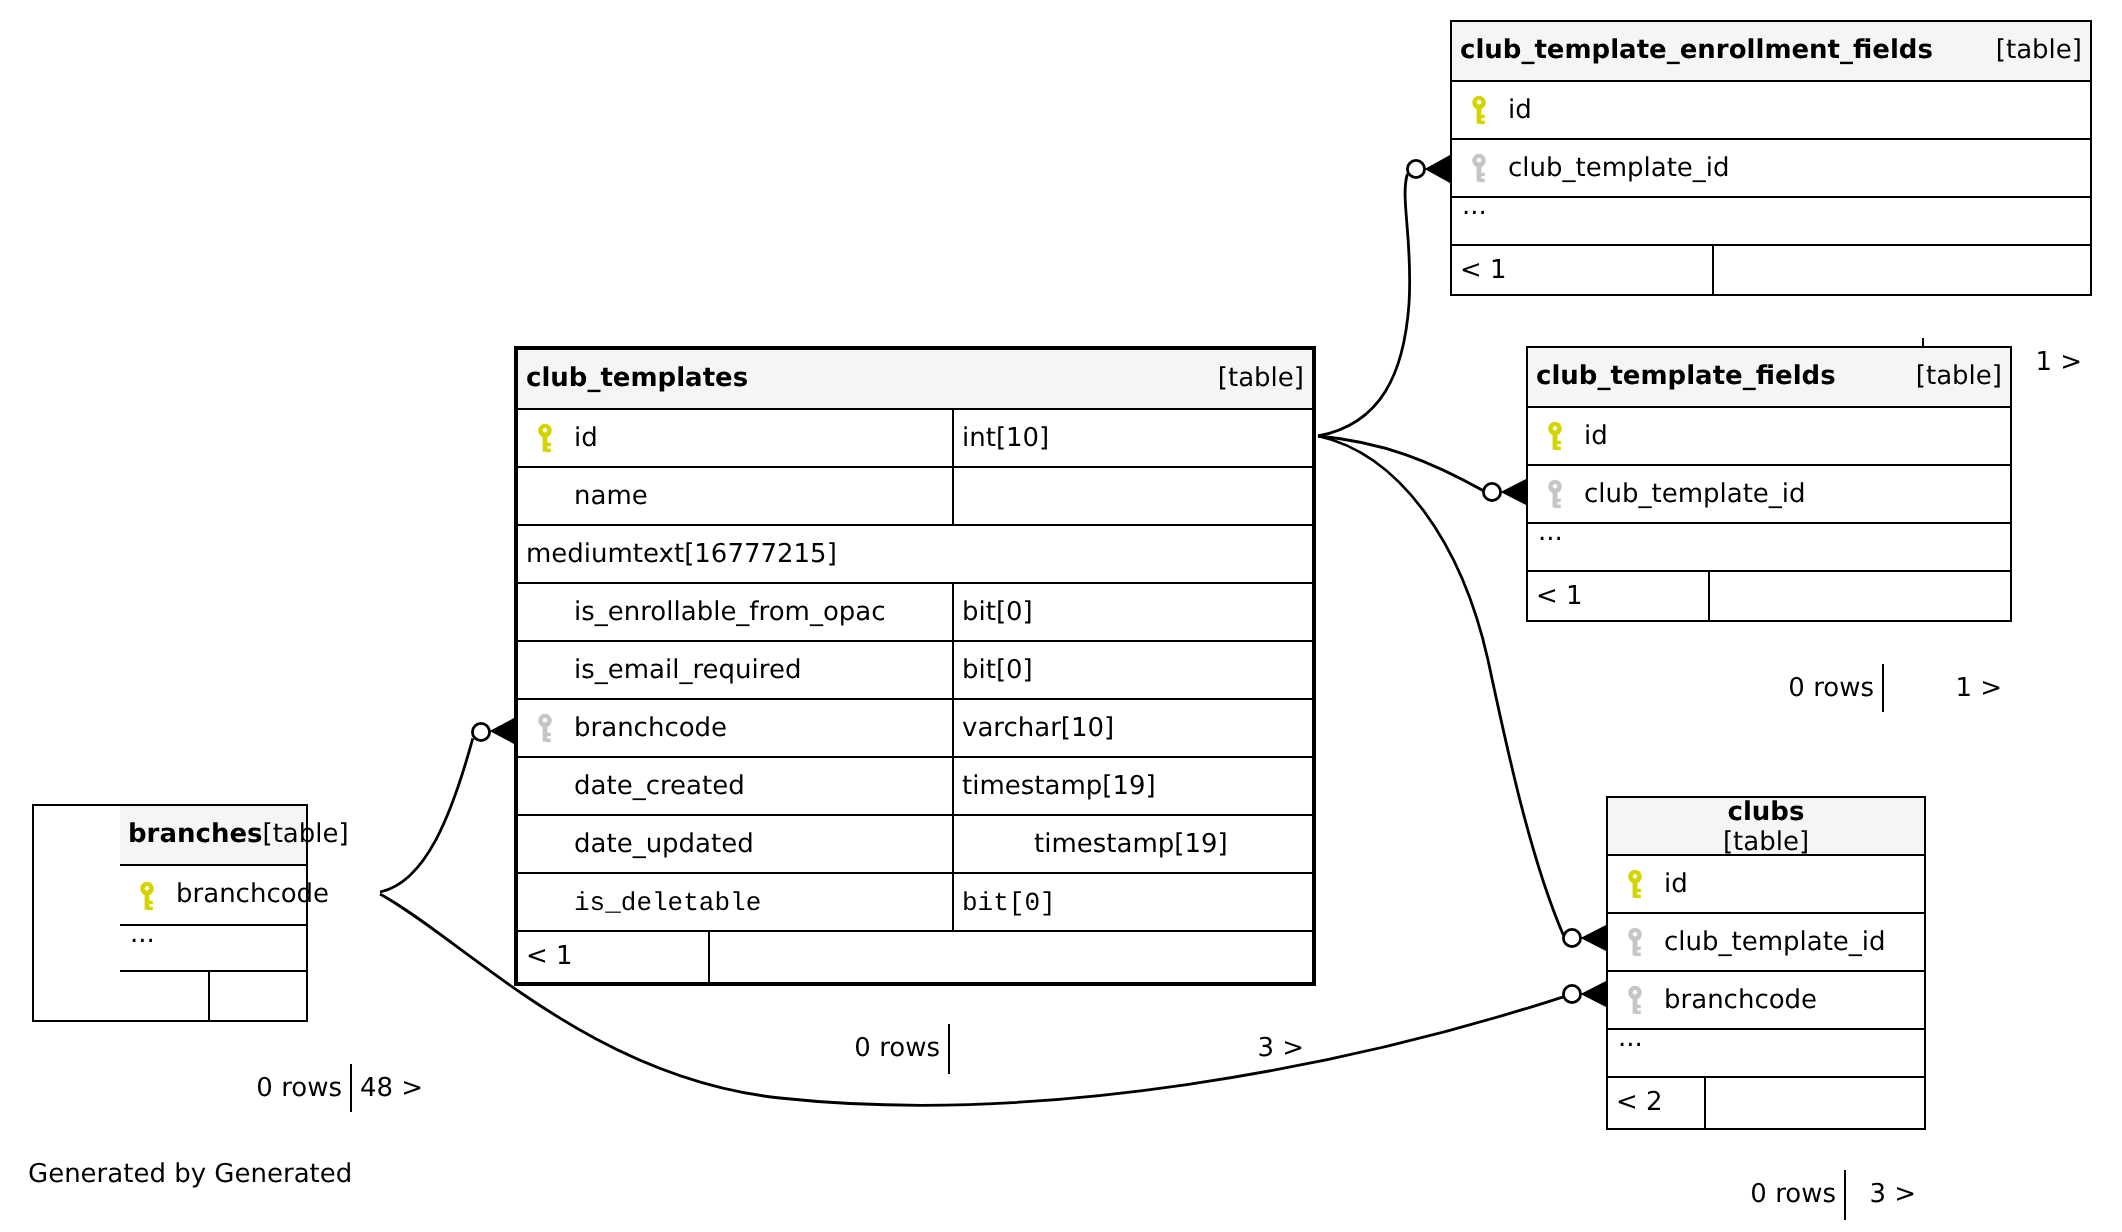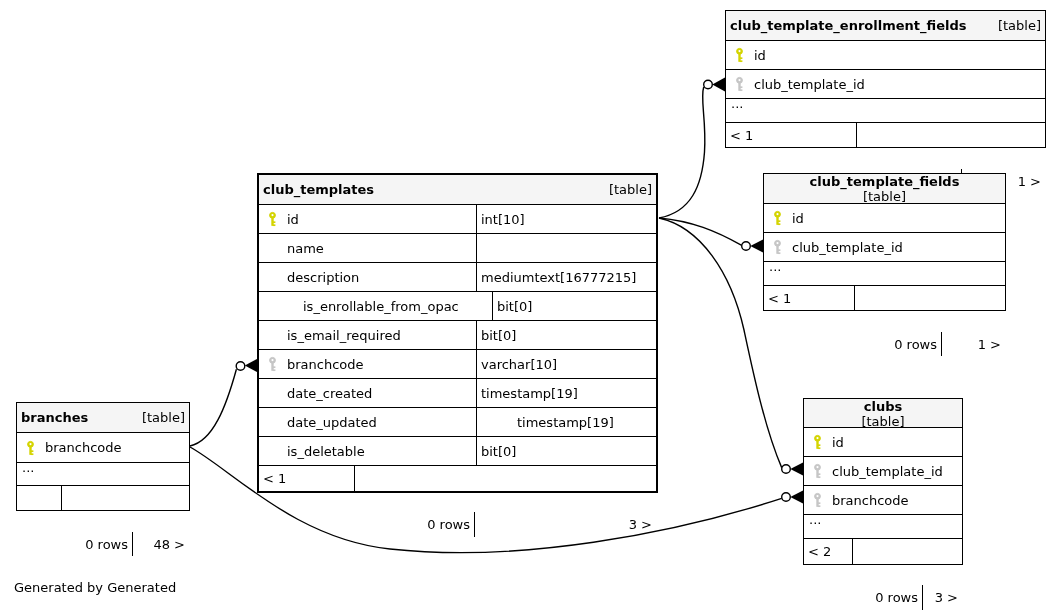--- a/index.html
+++ b/index.html
@@ -123,29 +123,25 @@
             <span>int[10]</span>
           </div>
         </div>
         <div class="tbl-row" style="height: 29px;">
           <div class="cell-name fixed">
             <span class="key-slot"></span>
             <span class="col-label">name</span>
           </div>
         </div>
         <div class="tbl-row" style="height: 29px;">
-          <div class="cell-name fixed">
-            <span class="key-slot"></span>
-            <span class="col-label">description</span>
-          </div>
           <div class="cell-type">
             <span>mediumtext[16777215]</span>
           </div>
         </div>
-        <div class="tbl-row" style="height: 29px; padding-left: 16px;">
+        <div class="tbl-row" style="height: 29px;">
           <div class="cell-name fixed">
             <span class="key-slot"></span>
             <span class="col-label">is_enrollable_from_opac</span>
           </div>
           <div class="cell-type">
             <span>bit[0]</span>
           </div>
         </div>
         <div class="tbl-row" style="height: 29px;">
           <div class="cell-name fixed">
@@ -182,21 +178,21 @@
         </div>
         <div class="tbl-row" style="height: 29px; gap: 36px;">
           <div class="cell-name fixed">
             <span class="key-slot"></span>
             <span class="col-label">date_updated</span>
           </div>
           <div class="cell-type">
             <span>timestamp[19]</span>
           </div>
         </div>
-        <div class="tbl-row" style="height: 29px;">
+        <div class="tbl-row" style="height: 29px; font-family: Liberation Mono, monospace;">
           <div class="cell-name fixed">
             <span class="key-slot"></span>
             <span class="col-label">is_deletable</span>
           </div>
           <div class="cell-type">
             <span>bit[0]</span>
           </div>
         </div>
         <div class="tbl-footer" style="height: 26px;">
           <div class="fcell sep" style="flex: 0 0 96px;">&lt; 1</div>
@@ -236,21 +232,21 @@
         <div class="ellipsis-row" style="height: 24px;">
           <span>...</span>
         </div>
         <div class="tbl-footer" style="height: 25px;">
           <div class="fcell sep" style="flex: 0 0 131px;">&lt; 1</div>
           <div class="fcell sep right" style="flex: 0 0 105px;">0 rows</div>
           <div class="fcell right" style="flex: 1 1 0%;">1 &gt;</div>
         </div>
       </div>
       <div class="db-table" style="left: 763px; top: 173px; width: 243px;">
-        <div class="tbl-header" style="height: 29px; flex-direction: column;">
+        <div class="tbl-header" style="height: 29px;">
           <span class="tbl-name">club_template_fields</span>
           <span class="tbl-tag">[table]</span>
         </div>
         <div class="tbl-row" style="height: 29px;">
           <div class="cell-name">
             <span class="key-slot"><svg width="13" height="16" viewBox="0 0 13 16">
                 <circle cx="6.5" cy="4.3" r="2.9" fill="#d4d400" stroke="#d4d400"></circle>
                 <circle cx="6.5" cy="4.1" r="1.1" fill="#ffffff"></circle>
                 <line x1="6.5" y1="7" x2="6.5" y2="14.8" stroke="#d4d400" stroke-width="2.4"></line>
                 <line x1="6.5" y1="11.2" x2="9.4" y2="11.2" stroke="#d4d400" stroke-width="1.7"></line>
@@ -323,21 +319,21 @@
         </div>
         <div class="ellipsis-row" style="height: 24px;">
           <span>...</span>
         </div>
         <div class="tbl-footer" style="height: 26px;">
           <div class="fcell sep" style="flex: 0 0 49px;">&lt; 2</div>
           <div class="fcell sep right" style="flex: 0 0 70px;">0 rows</div>
           <div class="fcell right" style="flex: 1 1 0%;">3 &gt;</div>
         </div>
       </div>
-      <div class="db-table" style="left: 16px; top: 402px; width: 174px;">
+      <div class="db-table" style="left: 16px; top: 402px; width: 138px; padding-left: 43px;">
         <div class="tbl-header" style="height: 29px;">
           <span class="tbl-name">branches</span>
           <span class="tbl-tag">[table]</span>
         </div>
         <div class="tbl-row" style="height: 30px;">
           <div class="cell-name">
             <span class="key-slot"><svg width="13" height="16" viewBox="0 0 13 16">
                 <circle cx="6.5" cy="4.3" r="2.9" fill="#d4d400" stroke="#d4d400"></circle>
                 <circle cx="6.5" cy="4.1" r="1.1" fill="#ffffff"></circle>
                 <line x1="6.5" y1="7" x2="6.5" y2="14.8" stroke="#d4d400" stroke-width="2.4"></line>

